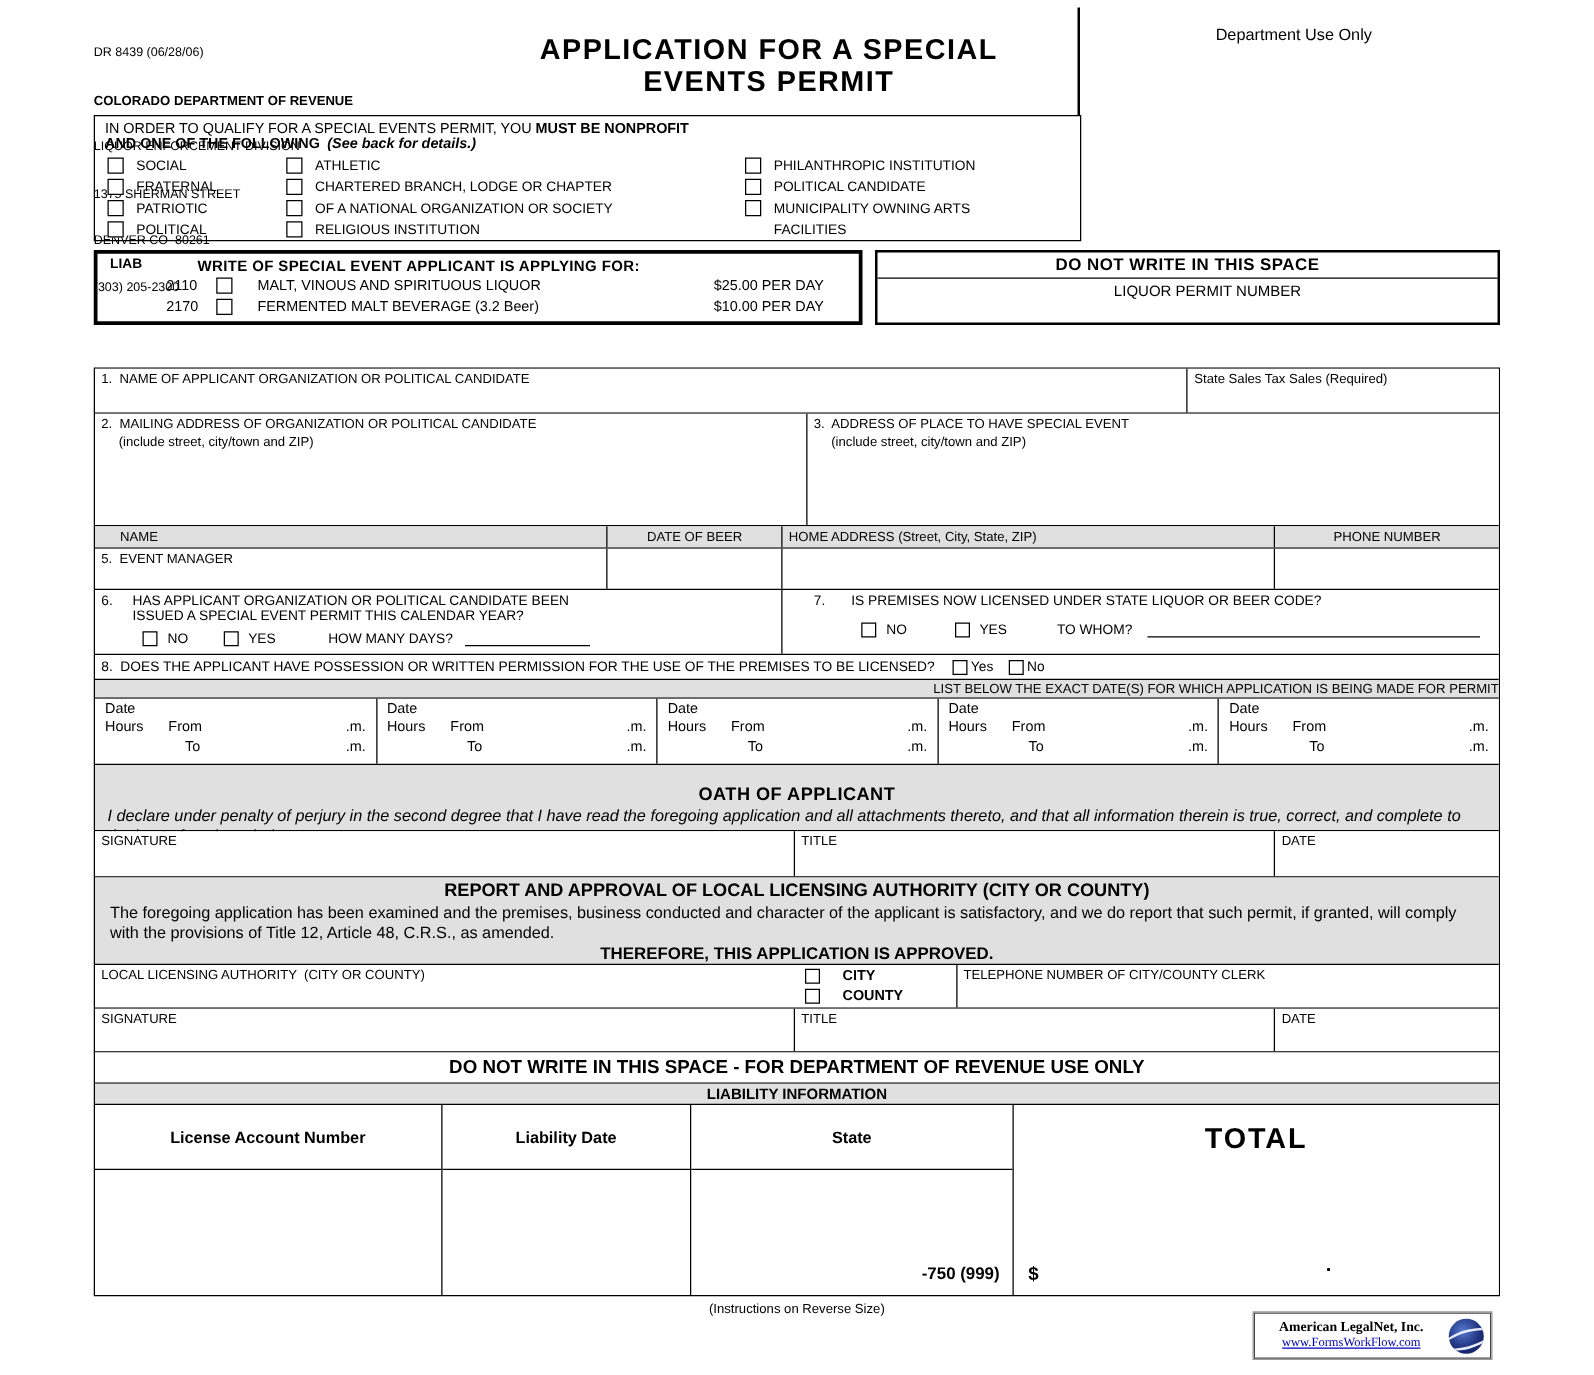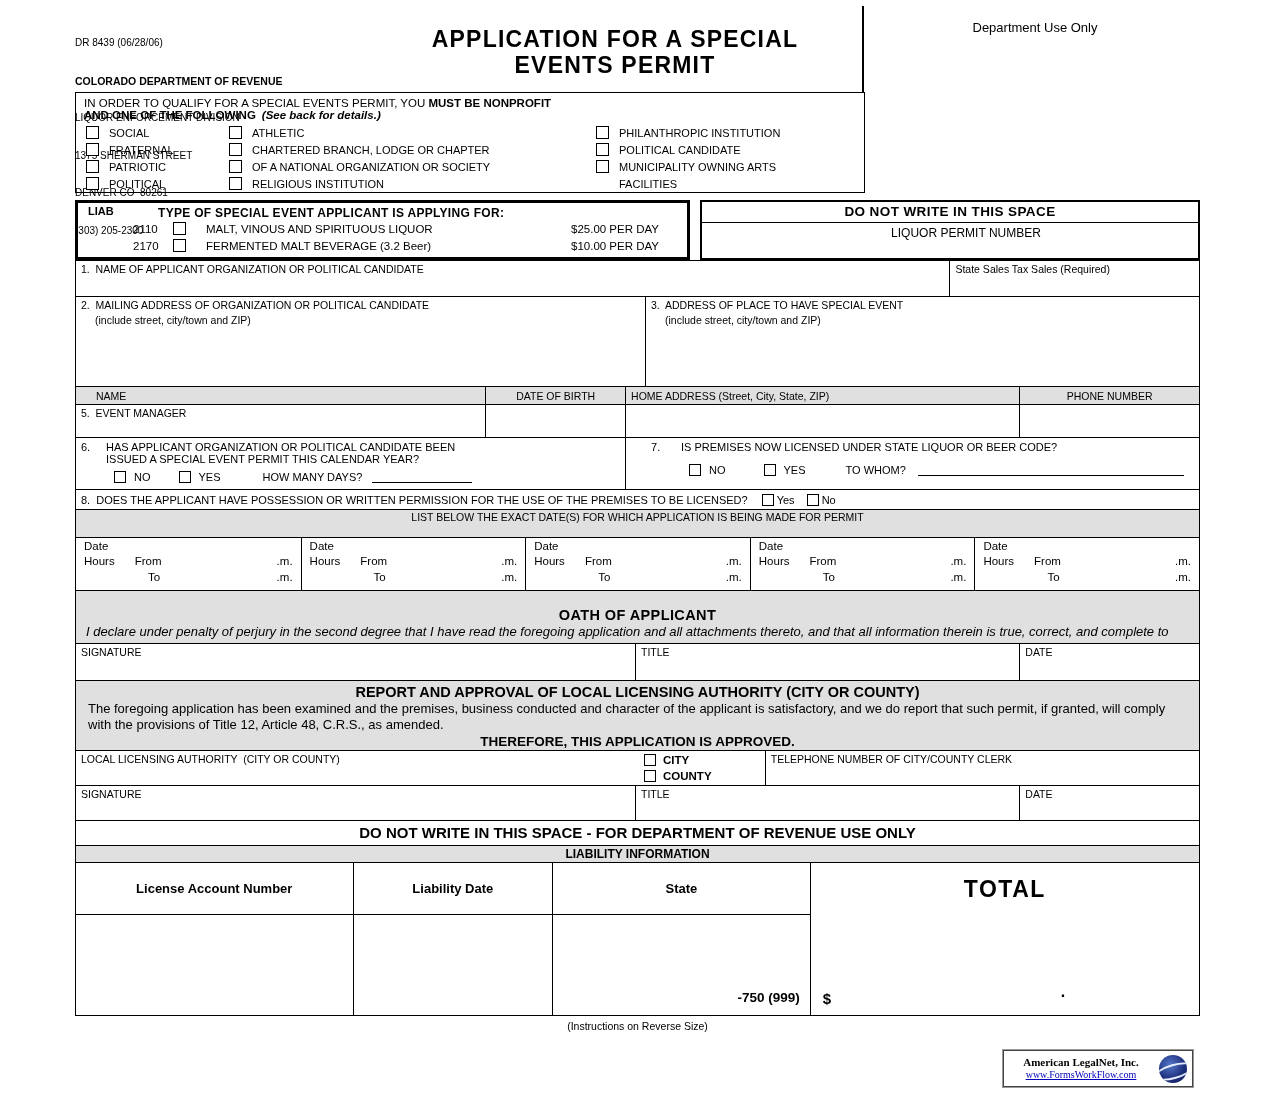--- a/index.html
+++ b/index.html
@@ -41,21 +41,21 @@
   .liab-r { position:absolute; left:7px; display:flex; align-items:center; }
   .liab-r1 { top:19px; } .liab-r2 { top:36px; }
   .liab-code { width:40px;margin-left:48px; }
   .liab-cb { margin-right:20px; }
   .liab-desc { width:365px; }
   .dnw { width:500px; margin-left:10px; border:2px solid #000; background:#fff; }
   .dnw-title { height:21px; border-bottom:1px solid #000; text-align:center; font-weight:bold; font-size:13.5px; line-height:20px; letter-spacing:0.4px; }
   .dnw-sub { text-align:center; font-size:12px; padding-top:3px;margin-left:32px; }
 
   
-  .main { border:1px solid #000; width:1125px; }
+  .main { border:1px solid #000; width:1125px;margin-top:34px; }
   .frow { display:flex; border-bottom:1px solid #000; position:relative; background:#fff; }
   .frow.last { border-bottom:none; }
   .fc { border-left:1px solid #000; position:relative; }
   .fc.first { border-left:none; }
   .lbl { font-size:10.5px; padding:2px 5px; white-space:pre-wrap; line-height:13px; }
   .lbl2 { margin-left:14px; padding-top:0; }
   .gray { background:#e0e0e0; }
 
   
   .pt-hd { font-size:10.5px; display:flex; align-items:center; padding:0 5px; white-space:pre-wrap; }
@@ -79,21 +79,21 @@
   .d-fill { flex:1; }
 
   
   .oath-title { text-align:center; font-weight:bold; font-size:14.5px; padding-top:16px; letter-spacing:0.4px; }
   .oath-text { font-style:italic; font-size:13px; padding:1px 10px; line-height:16px; }
   .rpt-title { text-align:center; font-weight:bold; font-size:14.5px; padding-top:3px; }
   .rpt-text { font-size:13px; padding:1px 12px; line-height:16px; }
   .rpt-approved { text-align:center; font-weight:bold; font-size:13.5px; }
 
   .cc-block { position:absolute; left:568px; top:1px; }
-  .cc-row { display:flex; align-items:center; gap:7px; height:16px; font-size:11.5px; font-weight:bold; }
+  .cc-row { display:flex; align-items:center; gap:18px; height:16px; font-size:11.5px; font-weight:bold; }
 
   .banner { display:block; text-align:center; font-weight:bold; }
 
   
   .lcol { border-left:1px solid #000; position:relative; }
   .lcol.first { border-left:none; }
   .lhead { height:52px; display:flex; align-items:center; justify-content:center; font-weight:bold; font-size:13px; }
   .lhead.underline { border-bottom:1px solid #000; }
   .total-head { font-size:23px; letter-spacing:1.5px; }
   .l-code { position:absolute; right:10px; bottom:10px; font-weight:bold; font-size:13.5px; }
@@ -189,21 +189,21 @@
           <div class="q-item">
               <span class="nocb">FACILITIES</span>
             </div>
         </div>
       </div>
     </div>
 
     <div class="liab-row">
       <div class="liab">
         <div class="liab-tag">LIAB</div>
-        <div class="liab-title">TYPE OF SPECIAL EVENT APPLICANT IS APPLYING FOR:</div>
+        <div class="liab-title">WRITE OF SPECIAL EVENT APPLICANT IS APPLYING FOR:</div>
         <div class="liab-r liab-r1">
           <span class="liab-code">2110</span>
           <span class="cb liab-cb"></span>
           <span class="liab-desc">MALT, VINOUS AND SPIRITUOUS LIQUOR</span>
           <span>$25.00 PER DAY</span>
         </div>
         <div class="liab-r liab-r2">
           <span class="liab-code">2170</span>
           <span class="cb liab-cb"></span>
           <span class="liab-desc">FERMENTED MALT BEVERAGE (3.2 Beer)</span>
@@ -233,21 +233,21 @@
           <div class="lbl lbl2">(include street, city/town and ZIP)</div>
         </div>
         <div class="fc" style="width:555px;">
           <div class="lbl">3.  ADDRESS OF PLACE TO HAVE SPECIAL EVENT</div>
           <div class="lbl lbl2">(include street, city/town and ZIP)</div>
         </div>
       </div>
 
       <div class="frow gray" style="height:18px;">
         <div class="fc first pt-hd pt-name-pad" style="width:410px;">NAME</div>
-        <div class="fc pt-hd ctr" style="width:140px;">DATE OF BIRTH</div>
+        <div class="fc pt-hd ctr" style="width:140px;">DATE OF BEER</div>
         <div class="fc pt-hd" style="width:395px;">HOME ADDRESS (Street, City, State, ZIP)</div>
         <div class="fc pt-hd ctr" style="width:180px;">PHONE NUMBER</div>
       </div>
 
 
       <div class="frow" style="height:33px;">
         <div class="fc first" style="width:410px;">
           <div class="lbl">5.  EVENT MANAGER</div>
         </div>
         <div class="fc" style="width:140px;"></div>
@@ -284,21 +284,21 @@
       <div class="frow" style="height:20px;">
         <div class="q8row" style="width:100%;">
           <span class="pre">8.  DOES THE APPLICANT HAVE POSSESSION OR WRITTEN PERMISSION FOR THE USE OF THE PREMISES TO BE LICENSED?</span>
           <span class="cb cb-sm" style="margin-left:14px;"></span>
           <span style="margin-left:3px;">Yes</span>
           <span class="cb cb-sm" style="margin-left:12px;"></span>
           <span style="margin-left:3px;">No</span>
         </div>
       </div>
 
-      <div class="frow gray" style="height:28px; display:block; text-align:center; font-size:10.5px; line-height:14px;">LIST BELOW THE EXACT DATE(S) FOR WHICH APPLICATION IS BEING MADE FOR PERMIT</div>
+      <div class="frow gray" style="height:15px; display:block; text-align:right; font-size:10.5px; line-height:14px;">LIST BELOW THE EXACT DATE(S) FOR WHICH APPLICATION IS BEING MADE FOR PERMIT</div>
 
       <div class="frow" style="height:53px;">
         <div class="date-col first">
           <div>Date</div>
           <div class="d-line">
               <span>Hours</span>
               <span class="d-from">From</span>
               <span class="d-fill"></span>
               <span>.m.</span>
             </div>

